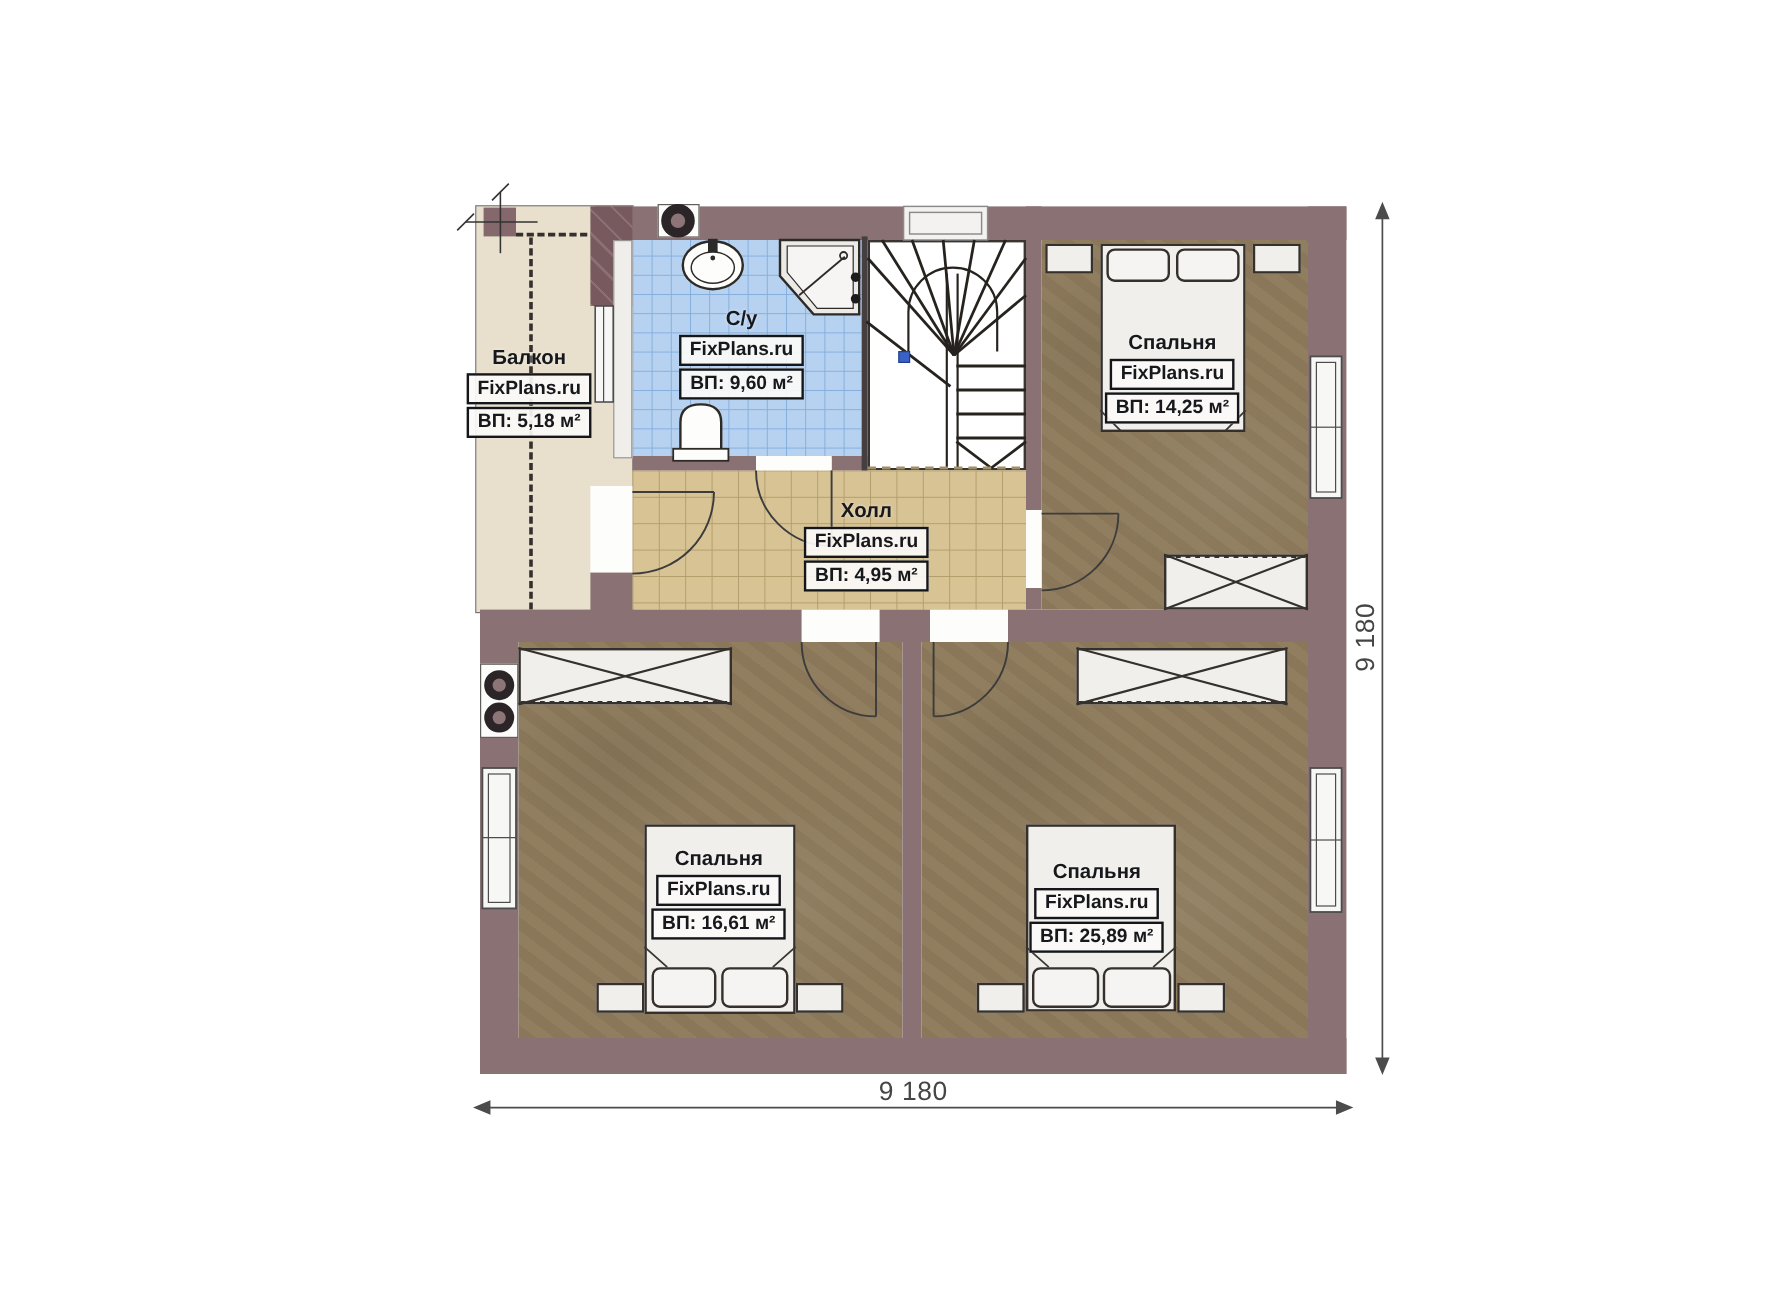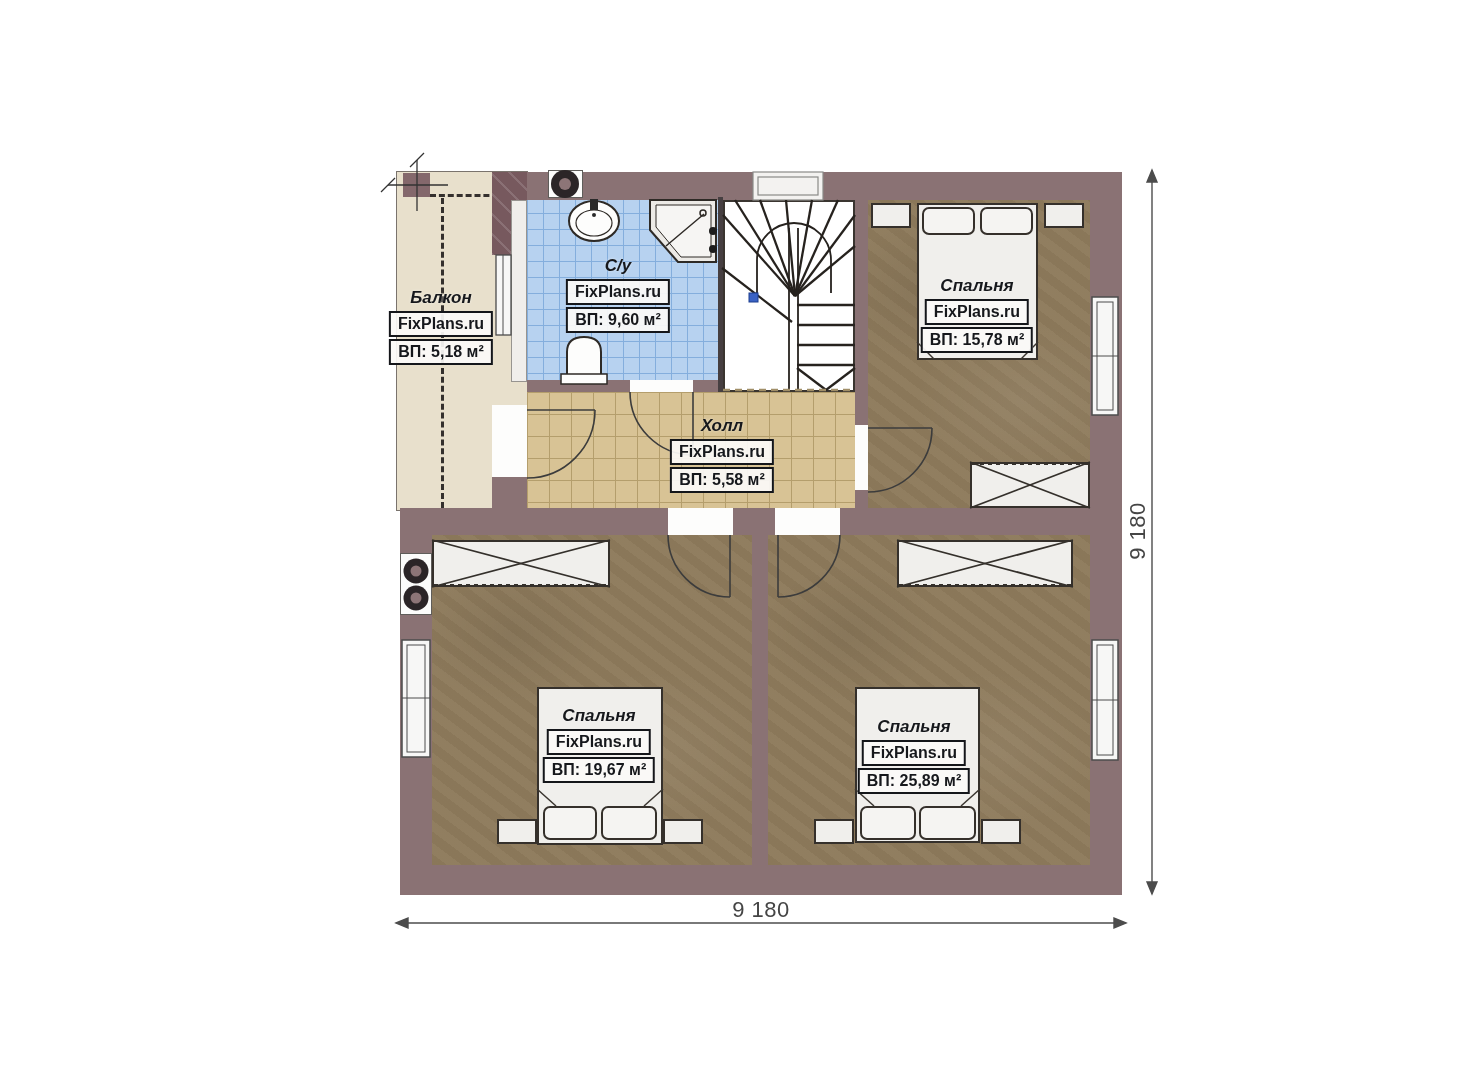--- a/index.html
+++ b/index.html
@@ -34,21 +34,21 @@
   .chimney{background:#77595e;
     background-image:repeating-linear-gradient(45deg, rgba(255,255,255,.14) 0 2px, transparent 2px 14px);}
   .niche{background:#f0eeeb;border:1px solid #979490;}
   .ventblock{background:#fcfcfb;border:1px solid #5f5d5a;z-index:3;}
   .column{background:#84686c;z-index:3;}
   .dash-v{width:0;border-left:3px dashed #34302d;z-index:2;}
   .dash-h{height:0;border-top:3px dashed #34302d;z-index:2;}
   .room-label{position:absolute;transform:translateX(-50%);display:flex;flex-direction:column;
     align-items:center;z-index:10;}
   .rname{font-weight:700;font-size:17px;color:#16181c;margin-bottom:1px;white-space:nowrap;
-    text-shadow:0 0 3px rgba(255,255,255,.55);font-style:italic;}
+    text-shadow:0 0 3px rgba(255,255,255,.55);}
   .lbox{border:2px solid #14161a;background:rgba(251,250,247,.93);padding:1px 7px;
     font-size:16px;font-weight:700;color:#16181c;white-space:nowrap;margin-top:2px;line-height:1.25;}
   .dim-text{position:absolute;font-size:22px;color:#454545;text-align:center;z-index:10;
     letter-spacing:.5px;}
   .dim-vert{transform:rotate(-90deg);}
 </style>
 </head>
 <body>
 
 <div id="plan">
@@ -261,31 +261,31 @@
     <div class="lbox">ВП: 5,18 м²</div>
   </div>
   <div class="room-label" style="left:618px;top:256px">
     <div class="rname">С/у</div>
     <div class="lbox">FixPlans.ru</div>
     <div class="lbox">ВП: 9,60 м²</div>
   </div>
   <div class="room-label" style="left:722px;top:416px">
     <div class="rname">Холл</div>
     <div class="lbox">FixPlans.ru</div>
-    <div class="lbox">ВП: 5,58 м²</div>
+    <div class="lbox">ВП: 4,95 м²</div>
   </div>
   <div class="room-label" style="left:977px;top:276px">
     <div class="rname">Спальня</div>
     <div class="lbox">FixPlans.ru</div>
-    <div class="lbox">ВП: 15,78 м²</div>
+    <div class="lbox">ВП: 14,25 м²</div>
   </div>
   <div class="room-label" style="left:599px;top:706px">
     <div class="rname">Спальня</div>
     <div class="lbox">FixPlans.ru</div>
-    <div class="lbox">ВП: 19,67 м²</div>
+    <div class="lbox">ВП: 16,61 м²</div>
   </div>
   <div class="room-label" style="left:914px;top:717px">
     <div class="rname">Спальня</div>
     <div class="lbox">FixPlans.ru</div>
     <div class="lbox">ВП: 25,89 м²</div>
   </div>
 
   <div class="dim-text" style="left:701px;top:897px;width:120px">9 180</div>
   <div class="dim-text dim-vert" style="left:1078px;top:518px;width:120px">9 180</div>
 

